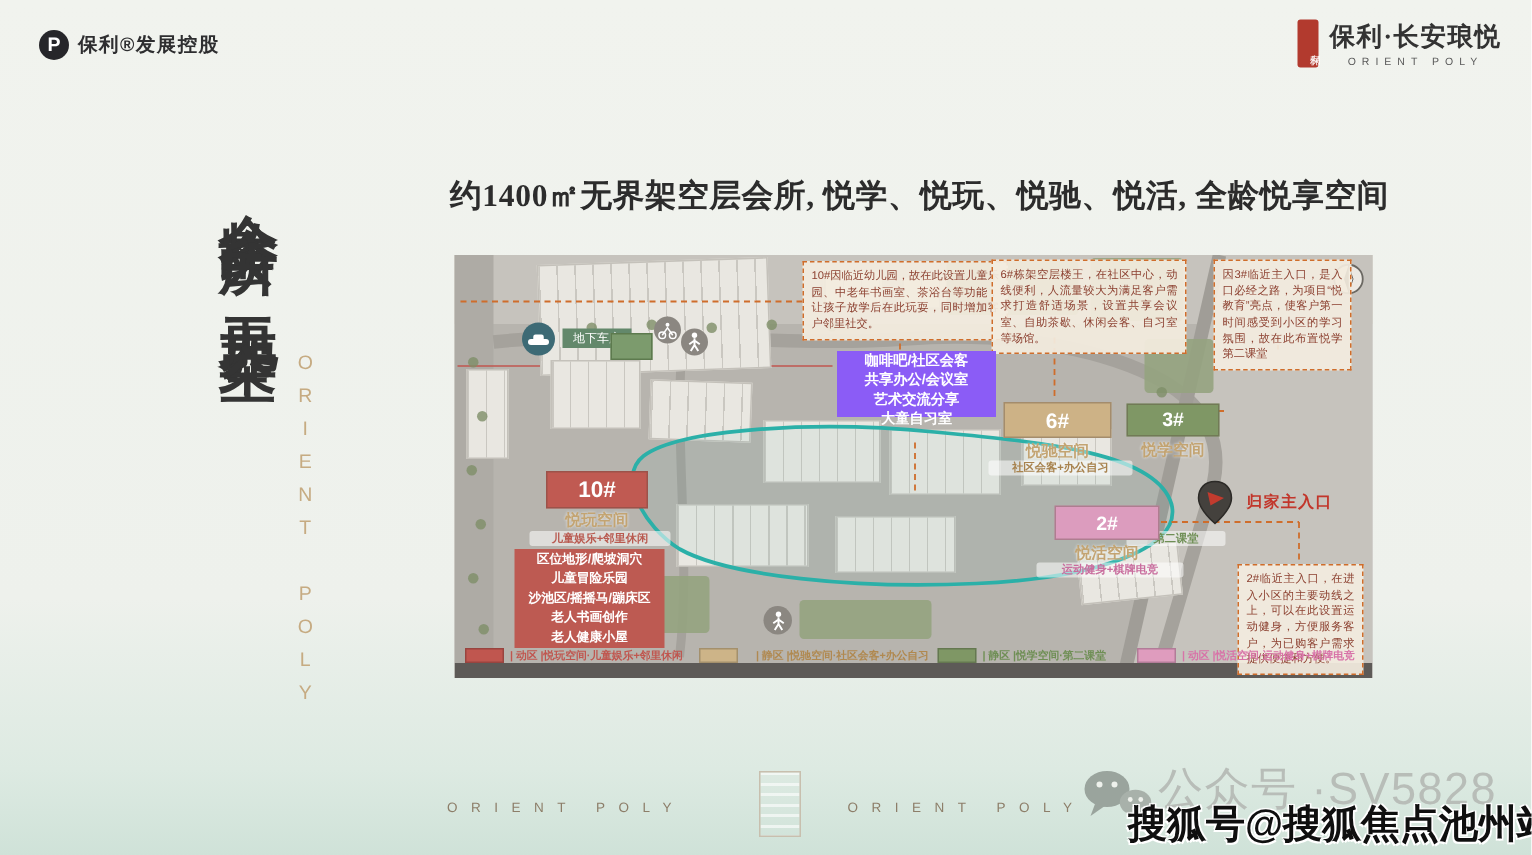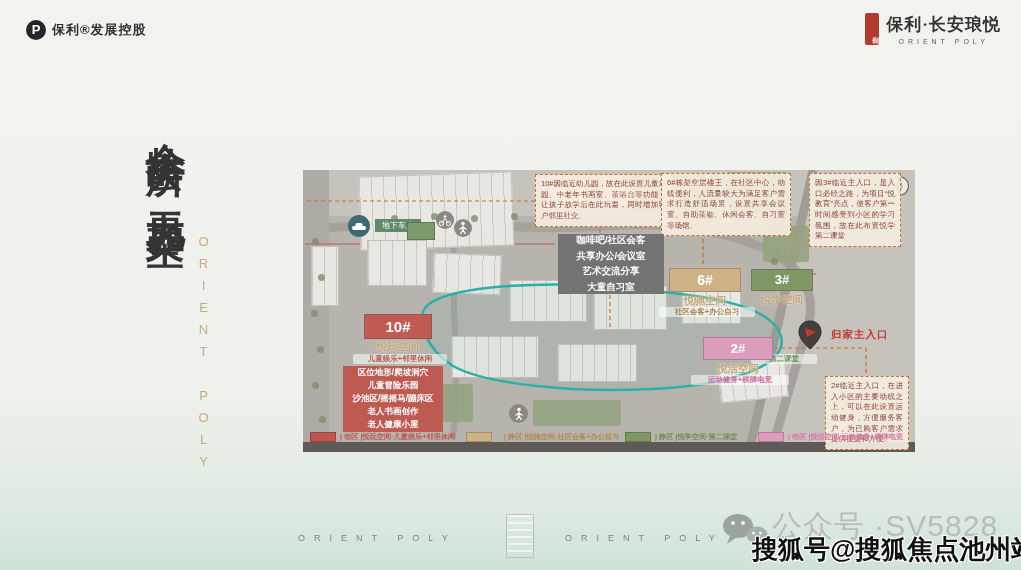--- a/index.html
+++ b/index.html
@@ -45,21 +45,21 @@
   .tree{position:absolute;width:7px;height:7px;border-radius:50%;background:#7e8f68;opacity:.8;}
   svg.layer{position:absolute;left:0;top:0;}
 
   
   .note{position:absolute;background:rgba(243,236,223,.93);border:1px dashed #cf6d2b;
         color:#8c4030;font-size:7.5px;line-height:1.42;padding:4px 5px;box-sizing:border-box;
         text-align:justify;z-index:6;}
   
   .amen{position:absolute;color:#fff;font-weight:bold;text-align:center;z-index:6;
         display:flex;flex-direction:column;justify-content:space-evenly;box-sizing:border-box;}
-  #amen-cafe{left:255px;top:64px;width:106px;height:60px;background:#737373;font-size:9.5px;justify-content:space-between;}
+  #amen-cafe{left:255px;top:64px;width:106px;height:44px;background:#8b5cf6;font-size:9.5px;}
   #amen-study{left:516px;top:62px;width:96px;height:76px;background:#cdb286;font-size:8.5px;}
   #amen-play{left:40px;top:196px;width:100px;height:66px;background:#bd5a52;font-size:8.5px;}
   #amen-gym{left:288px;top:171px;width:100px;height:45px;background:#e7b6cc;color:#9c3a3a;font-size:8.5px;}
 
   
   .bnum{position:absolute;color:#fff;font-weight:bold;text-align:center;z-index:6;
         border:1px solid rgba(90,70,60,.35);box-sizing:border-box;}
   #b10{left:61px;top:144px;width:68px;height:25px;background:#c05a52;font-size:15px;line-height:23px;}
   #b6{left:366px;top:98px;width:72px;height:24px;background:#cdb286;font-size:14px;line-height:22px;}
   #b3{left:448px;top:99px;width:62px;height:22px;background:#7f9765;font-size:13px;line-height:20px;}
@@ -109,20 +109,21 @@
     <div class="seal">保利</div>
     <div>
       <div class="bname">保利·长安琅悦</div>
       <div class="bsub">ORIENT POLY</div>
     </div>
   </div>
 
   <div class="abs vtitle">全龄会所 无界架空</div>
   <div class="abs vbrand">ORIENT POLY</div>
 
+  <div class="abs" id="main-title">约1400㎡无界架空层会所, 悦学、悦玩、悦驰、悦活, 全龄悦享空间</div>
 
   <div class="abs" id="map">
     <div class="abs outside-top"></div>
     <div class="abs outside-right"></div>
     <div class="abs verge"></div>
 
     <svg class="layer" width="612" height="282">
       <path d="M 26,58 C 120,48 220,62 300,56 S 440,66 472,84 C 500,100 512,124 506,152 L 468,282" stroke="#a5a29c" stroke-width="9" fill="none"></path>
       <path d="M 152,58 C 146,120 158,200 150,268" stroke="#a5a29c" stroke-width="6" fill="none"></path>
       <path d="M 510,0 L 446,282" stroke="#a09d97" stroke-width="9" fill="none"></path>

